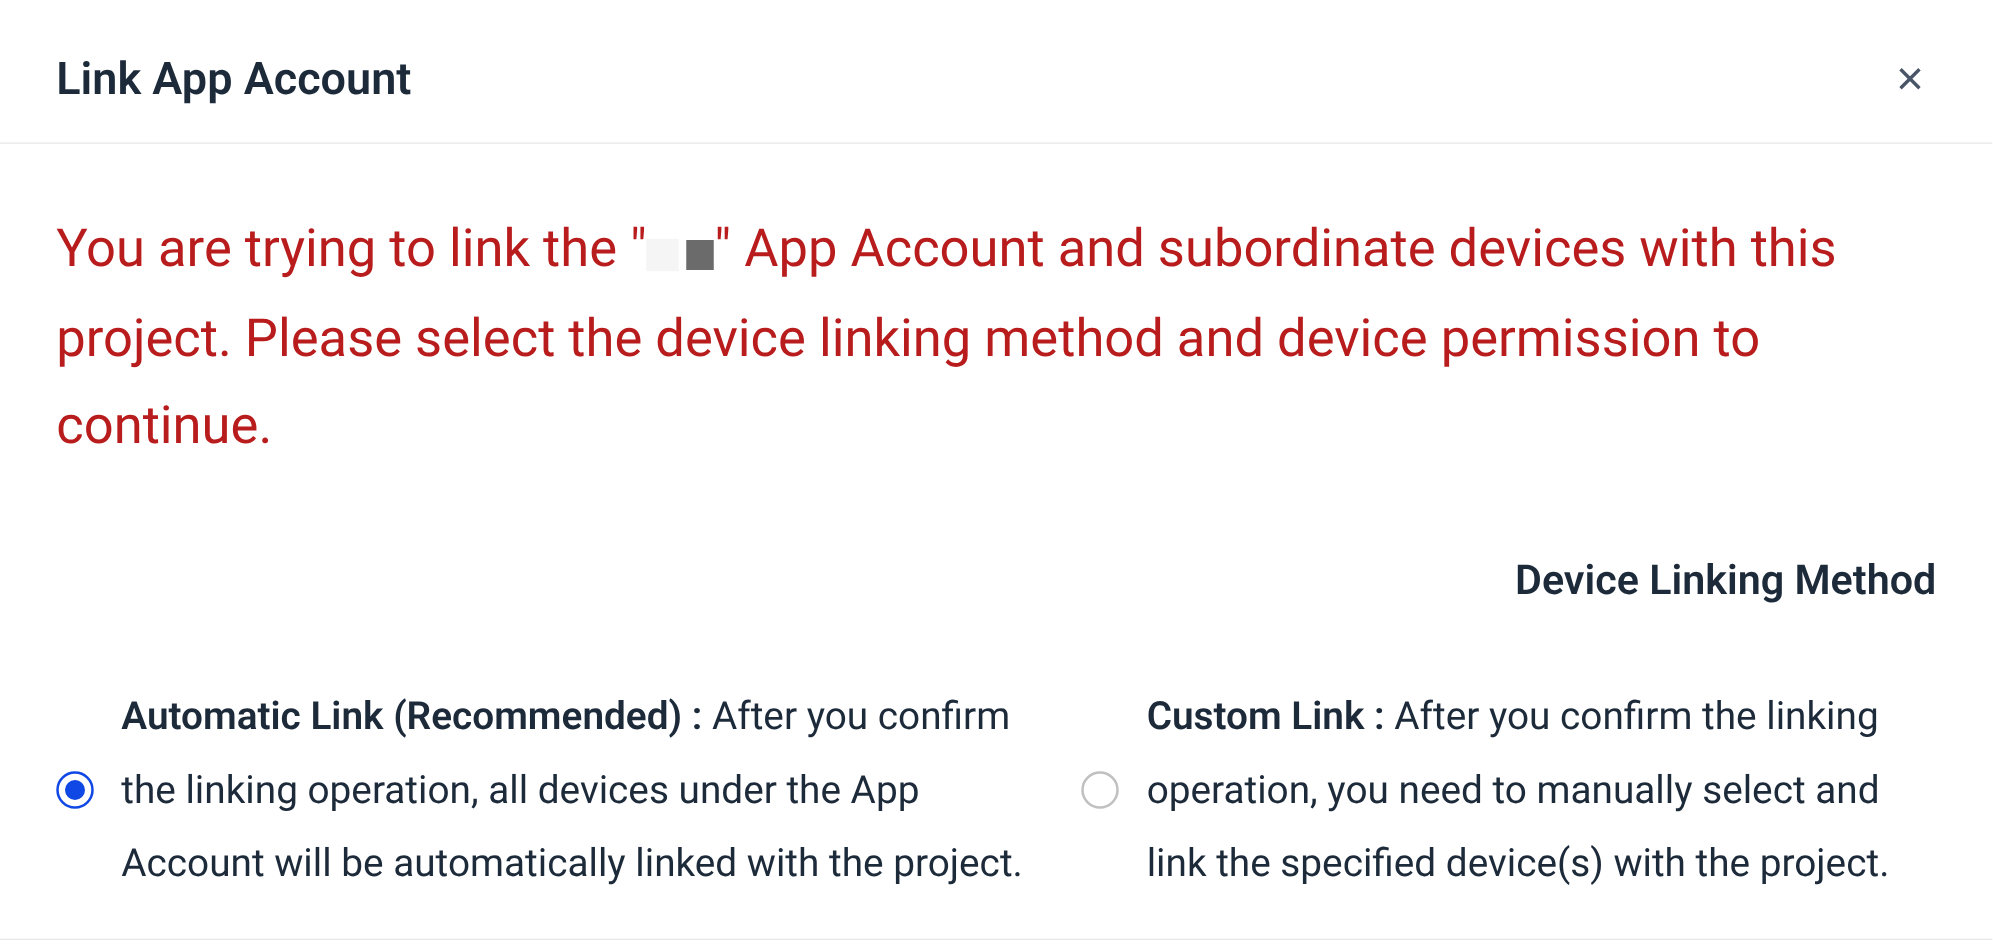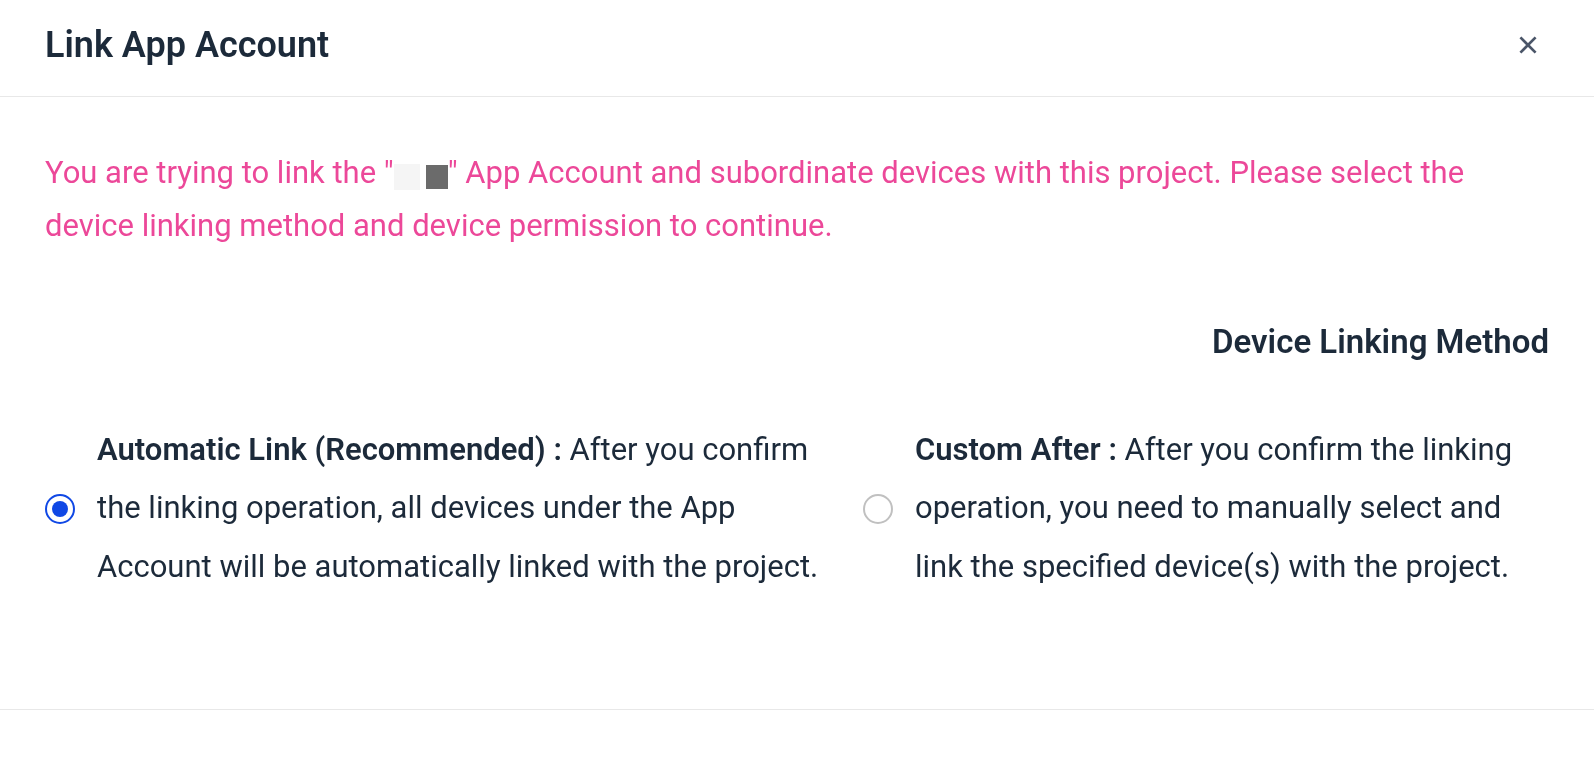--- a/index.html
+++ b/index.html
@@ -12,21 +12,21 @@
       background: #fff;
       color: #1c2a3a;
     }
     .dialog {
       width: 1594px;
       height: 760px;
       display: flex;
       flex-direction: column;
     }
     .dialog-header {
-      padding: 24px 45px 30px 45px;
+      padding: 42px 45px 30px 45px;
       display: flex;
       justify-content: space-between;
       align-items: center;
       border-bottom: 1px solid #e8e8e8;
     }
     .dialog-title {
       font-size: 36px;
       font-weight: 600;
       color: #1c2a3a;
     }
@@ -43,23 +43,23 @@
       width: 26px;
       height: 26px;
       stroke: #4a5568;
       stroke-width: 2.5;
     }
     .dialog-body {
       flex: 1;
       padding: 50px 45px 30px 45px;
     }
     .intro-text {
-      font-size: 31px;
+      font-size: 42px;
       line-height: 1.65;
-      color: #ec4899;
+      color: #b91c1c;
       margin-bottom: 70px;
     }
     .redacted {
       display: inline-block;
       vertical-align: middle;
     }
     .redacted-box-light {
       display: inline-block;
       width: 26px;
       height: 26px;
@@ -155,21 +155,21 @@
       <label class="radio-item">
         <span class="radio-circle selected"></span>
         <span class="radio-label">
           <strong>Automatic Link (Recommended) :</strong><span> After you confirm the linking operation, all devices under the App Account will be automatically linked with the project.</span>
         </span>
       </label>
 
       <label class="radio-item">
         <span class="radio-circle"></span>
         <span class="radio-label">
-          <strong>Custom After :</strong><span> After you confirm the linking operation, you need to manually select and link the specified device(s) with the project.</span>
+          <strong>Custom Link :</strong><span> After you confirm the linking operation, you need to manually select and link the specified device(s) with the project.</span>
         </span>
       </label>
     </div>
   </div>
 
   <div class="dialog-footer">
     
     
   </div>
 </div>

